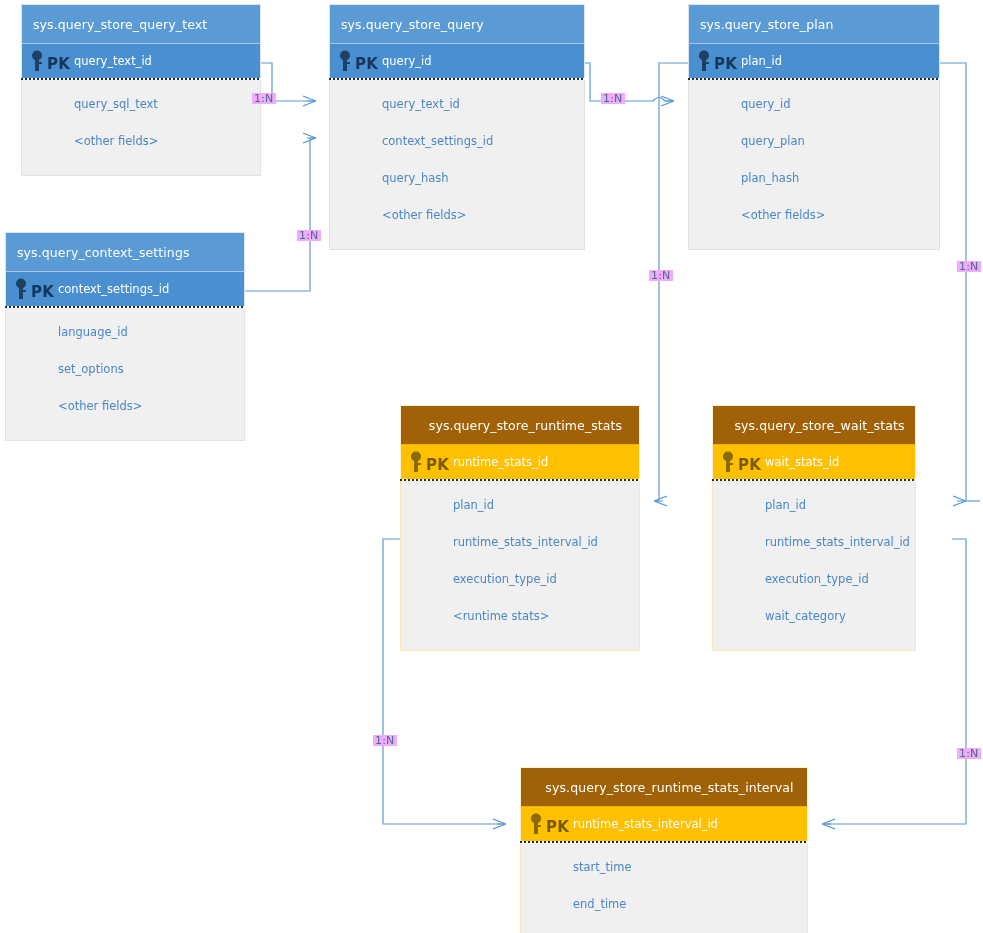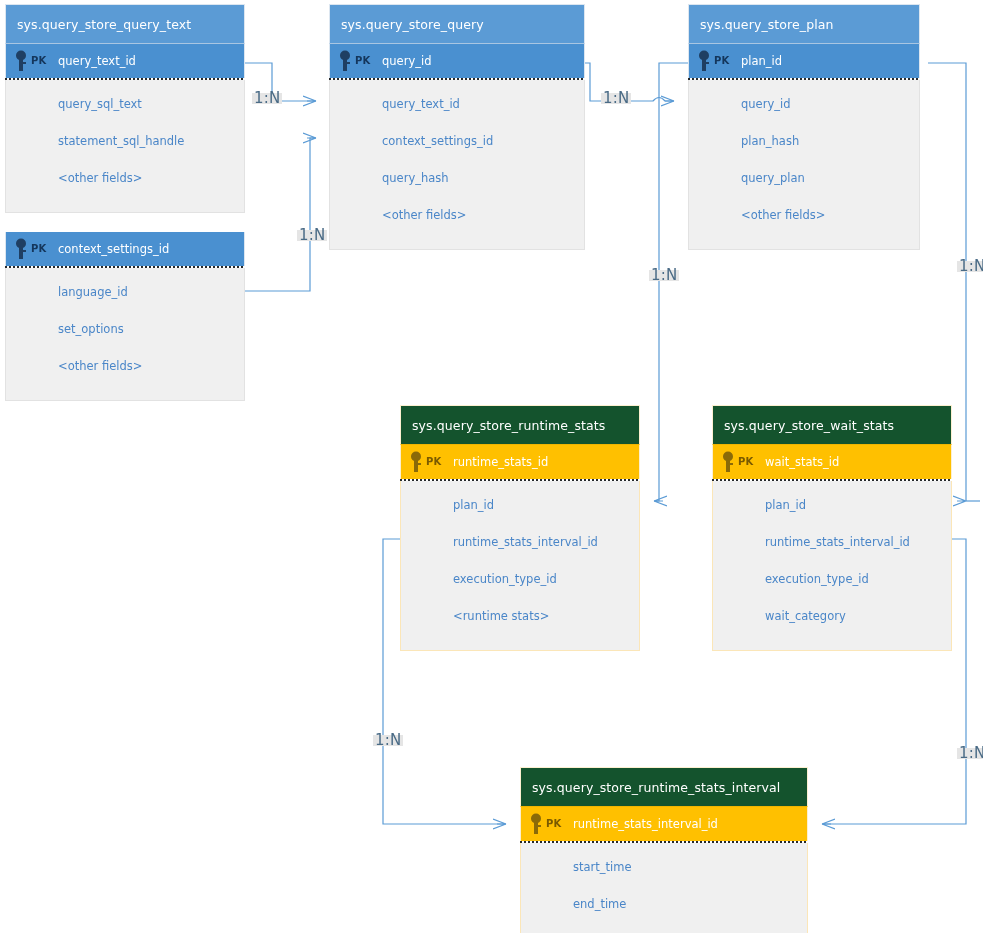--- a/index.html
+++ b/index.html
@@ -10,22 +10,22 @@
     -webkit-font-smoothing:antialiased;
   }
   #canvas{position:absolute;left:0;top:0;width:983px;height:933px;}
 
   
   #wires{position:absolute;left:0;top:0;width:983px;height:933px;z-index:1;}
 
   .wire-label{
     position:absolute;z-index:3;
     font-family:"DejaVu Sans","Liberation Sans",sans-serif;
-    font-size:15px;color:#4a6b86;letter-spacing:.2px;
-    background:#e5e5e5;padding:0 2px;line-height:11px;white-space:nowrap;
+    font-size:11px;color:#4a6b86;letter-spacing:.2px;
+    background:#f0abfc;padding:0 2px;line-height:11px;white-space:nowrap;
   }
 
   
   .entity{position:absolute;z-index:2;box-sizing:border-box;}
   .entity .title{
     box-sizing:border-box;height:40px;line-height:40px;
     padding-left:11px;color:#ffffff;font-size:12.5px;letter-spacing:.1px;
     white-space:nowrap;overflow:hidden;
   }
   .entity .pkrow{
@@ -34,38 +34,38 @@
   }
   .entity .body{
     box-sizing:border-box;background:#f0f0f0;border:1px solid #e2e2e2;
     border-top:none;padding:6px 0 15px 0;
   }
   .entity .field{
     box-sizing:border-box;height:37px;line-height:37px;
     padding-left:52px;color:#4a86c8;font-size:11.5px;white-space:nowrap;
   }
   .entity .pklabel{
-    color:#1f3f63;font-size:10px;font-weight:bold;letter-spacing:.2px;
+    color:#1f3f63;font-size:15px;font-weight:bold;letter-spacing:.2px;
     position:absolute;left:25px;top:11px;
   }
   .entity .pkname{
     padding-left:52px;font-size:11.5px;color:#ffffff;white-space:nowrap;
   }
   .entity .dotted{
     height:2px;width:100%;
     background-image:repeating-linear-gradient(to right,#26292b 0 2px,transparent 2px 4px);
   }
 
   
   .blue .title{background:#5b9bd5;border:1px solid #dce6f0;border-bottom:1px solid #a9c6e2;}
   .blue .pkrow{background:#4a90d0;border-left:1px solid #dce6f0;border-right:1px solid #dce6f0;}
   .blue .pkname{color:#ffffff;}
   .blue .pklabel{color:#14365c;}
   
-  .orange .title{background:#14532d;border:1px solid #fdf0d0;border-bottom:1px solid #f0b400;}
+  .orange .title{background:#a16207;border:1px solid #fdf0d0;border-bottom:1px solid #f0b400;text-align:center;}
   .orange .pkrow{background:#ffc000;border-left:1px solid #fdf0d0;border-right:1px solid #fdf0d0;}
   .orange .pkname{color:#ffffff;}
   .orange .pklabel{color:#7a5a00;}
   .orange .body{border-color:#fbe6b8;}
 
   
   .keyicon{position:absolute;left:9px;top:6px;width:14px;height:22px;}
 </style>
 </head>
 <body>
@@ -102,35 +102,34 @@
   </svg>
 
   <div class="wire-label" style="left:252px;top:93px;">1:N</div>
   <div class="wire-label" style="left:297px;top:230px;">1:N</div>
   <div class="wire-label" style="left:601px;top:93px;">1:N</div>
   <div class="wire-label" style="left:649px;top:270px;">1:N</div>
   <div class="wire-label" style="left:957px;top:261px;">1:N</div>
   <div class="wire-label" style="left:373px;top:735px;">1:N</div>
   <div class="wire-label" style="left:957px;top:748px;">1:N</div>
 
-  <div class="entity blue" style="left:5px;top:4px;width:240px;">
+  <div class="entity blue" style="left:21px;top:4px;width:240px;">
     <div class="title">sys.query_store_query_text</div>
     <div class="pkrow">
       <svg class="keyicon" viewBox="0 0 14 22">
         <circle cx="6" cy="5.5" r="5" fill="#1f3f63"></circle>
           <rect x="4" y="9" width="4" height="12" fill="#1f3f63"></rect>
           <rect x="8" y="12" width="3" height="2" fill="#1f3f63"></rect>
       </svg>
       <span class="pklabel">PK</span>
       <span class="pkname">query_text_id</span>
     </div>
     <div class="dotted"></div>
     <div class="body">
       <div class="field">query_sql_text</div>
-      <div class="field">statement_sql_handle</div>
       <div class="field">&lt;other fields&gt;</div>
     </div>
   </div>
 
   <div class="entity blue" style="left:329px;top:4px;width:256px;">
     <div class="title">sys.query_store_query</div>
     <div class="pkrow">
       <svg class="keyicon" viewBox="0 0 14 22">
         <circle cx="6" cy="5.5" r="5" fill="#1f3f63"></circle>
           <rect x="4" y="9" width="4" height="12" fill="#1f3f63"></rect>
@@ -141,41 +140,42 @@
     </div>
     <div class="dotted"></div>
     <div class="body">
       <div class="field">query_text_id</div>
       <div class="field">context_settings_id</div>
       <div class="field">query_hash</div>
       <div class="field">&lt;other fields&gt;</div>
     </div>
   </div>
 
-  <div class="entity blue" style="left:688px;top:4px;width:232px;">
+  <div class="entity blue" style="left:688px;top:4px;width:252px;">
     <div class="title">sys.query_store_plan</div>
     <div class="pkrow">
       <svg class="keyicon" viewBox="0 0 14 22">
         <circle cx="6" cy="5.5" r="5" fill="#1f3f63"></circle>
           <rect x="4" y="9" width="4" height="12" fill="#1f3f63"></rect>
           <rect x="8" y="12" width="3" height="2" fill="#1f3f63"></rect>
       </svg>
       <span class="pklabel">PK</span>
       <span class="pkname">plan_id</span>
     </div>
     <div class="dotted"></div>
     <div class="body">
       <div class="field">query_id</div>
+      <div class="field">query_plan</div>
       <div class="field">plan_hash</div>
-      <div class="field">query_plan</div>
       <div class="field">&lt;other fields&gt;</div>
     </div>
   </div>
 
   <div class="entity blue" style="left:5px;top:232px;width:240px;">
+    <div class="title">sys.query_context_settings</div>
     <div class="pkrow">
       <svg class="keyicon" viewBox="0 0 14 22">
         <circle cx="6" cy="5.5" r="5" fill="#1f3f63"></circle>
           <rect x="4" y="9" width="4" height="12" fill="#1f3f63"></rect>
           <rect x="8" y="12" width="3" height="2" fill="#1f3f63"></rect>
       </svg>
       <span class="pklabel">PK</span>
       <span class="pkname">context_settings_id</span>
     </div>
     <div class="dotted"></div>
@@ -199,21 +199,21 @@
     </div>
     <div class="dotted"></div>
     <div class="body">
       <div class="field">plan_id</div>
       <div class="field">runtime_stats_interval_id</div>
       <div class="field">execution_type_id</div>
       <div class="field">&lt;runtime stats&gt;</div>
     </div>
   </div>
 
-  <div class="entity orange" style="left:712px;top:405px;width:240px;">
+  <div class="entity orange" style="left:712px;top:405px;width:204px;">
     <div class="title">sys.query_store_wait_stats</div>
     <div class="pkrow">
       <svg class="keyicon" viewBox="0 0 14 22">
         <circle cx="6" cy="5.5" r="5" fill="#8a6a08"></circle>
           <rect x="4" y="9" width="4" height="12" fill="#8a6a08"></rect>
           <rect x="8" y="12" width="3" height="2" fill="#8a6a08"></rect>
       </svg>
       <span class="pklabel">PK</span>
       <span class="pkname">wait_stats_id</span>
     </div>

